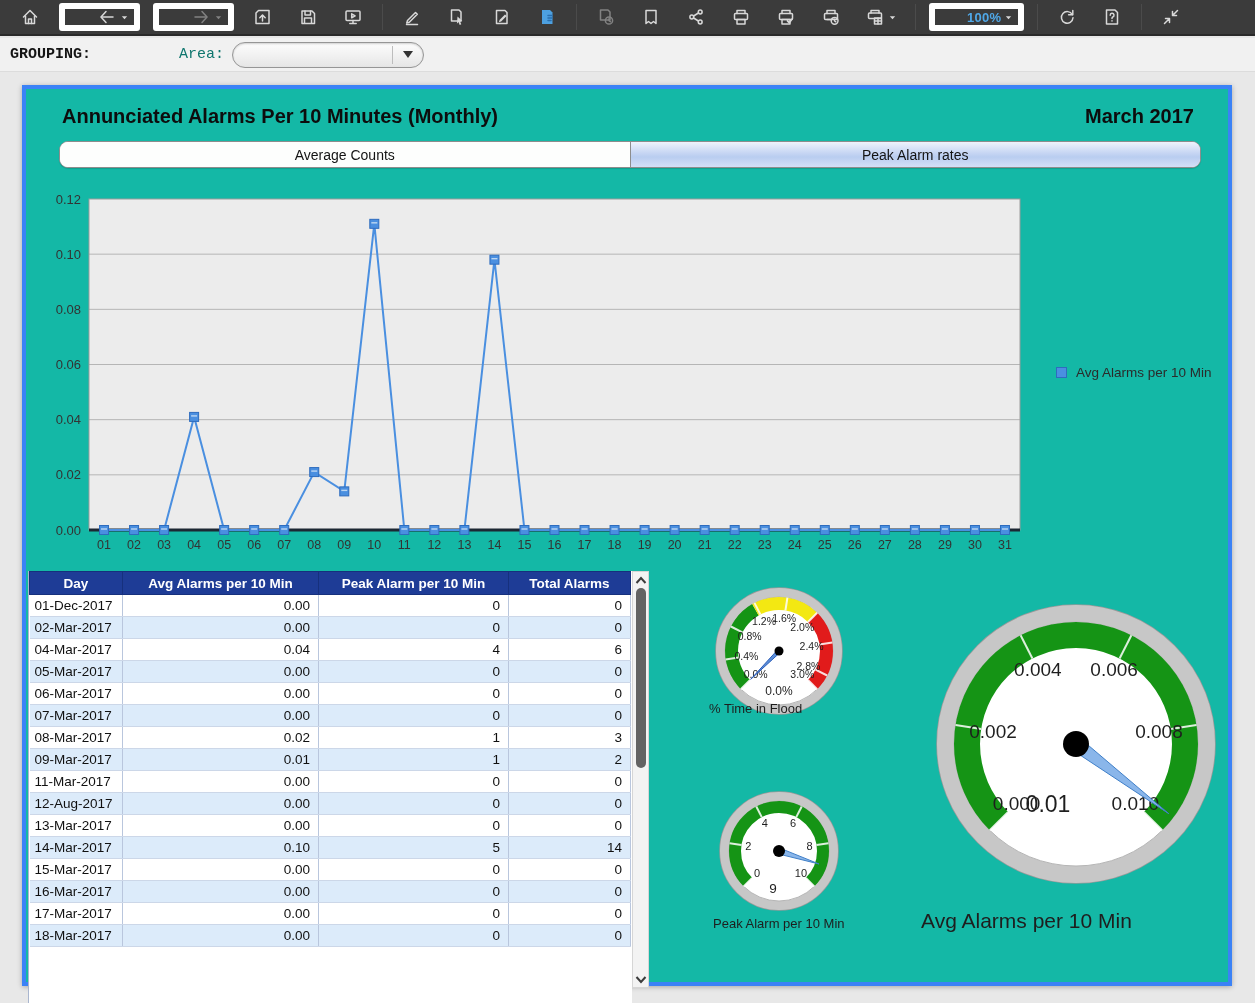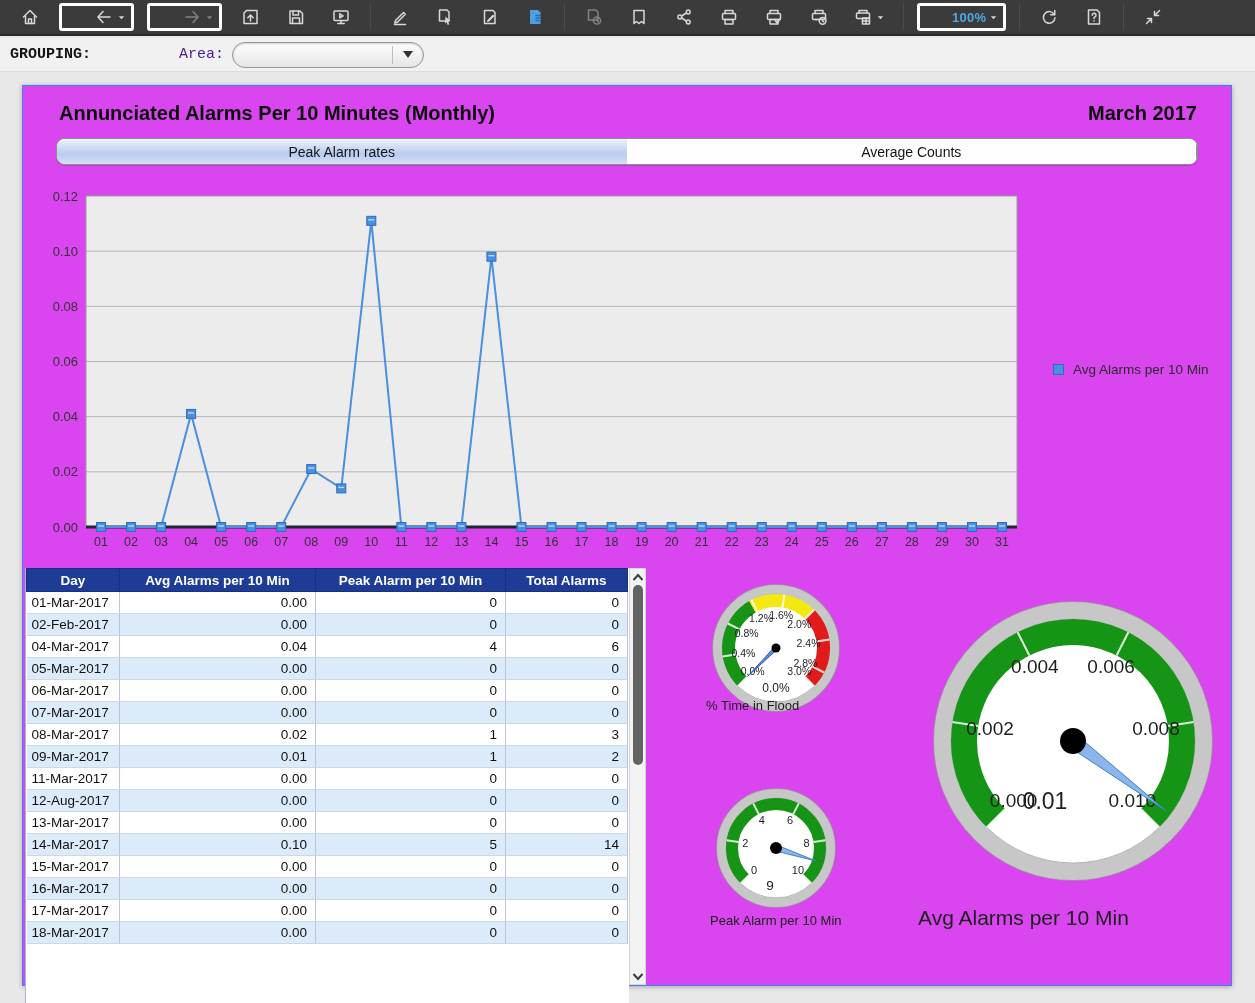--- a/index.html
+++ b/index.html
@@ -14,47 +14,47 @@
   .toolbar {
     position:absolute; top:0; left:0; width:1255px; height:36px;
     background:#3b3b3b; border-bottom:2px solid #2a2a2a;
     display:flex; align-items:center; gap:13px; padding:0 14px;
   }
   .tb-btn {
     height:28px; min-width:32px; padding:2px 5px;
     display:flex; align-items:center; justify-content:center; gap:3px;
     color:#d8d8d8; border-radius:3px; cursor:pointer;
   }
-  .tb-btn.boxed { border:3px solid #ffffff;padding-left:32px; }
+  .tb-btn.boxed { border:6px solid #ffffff;padding-left:32px; }
   .tb-btn.disabled { color:#828282; }
   .tb-sep { width:1px; height:26px; background:#2d2d2d; border-right:1px solid #4b4b4b; }
   .zoom-label { color:#4fa8e8; font-size:13px; font-weight:bold; letter-spacing:.3px; }
   
   .grouping-bar {
     position:absolute; top:38px; left:0; width:1255px; height:34px;
     background:#f1f1f1; border-bottom:1px solid #dcdcdc;
     display:flex; align-items:center;font-family:Liberation Mono, monospace;
   }
   .grouping-label { margin-left:10px; font-size:15px; font-weight:bold; color:#141414; }
-  .area-label { margin-left:88px; font-size:15px; color:#4c1d95; }
+  .area-label { margin-left:88px; font-size:15px; color:#0f766e; }
   .dropdown {
     margin-left:8px; width:192px; height:26px;
     border:1px solid #969696; border-radius:13px;
     background:linear-gradient(#fdfdfd,#e6e6e6);
     box-shadow:inset 0 1px 2px rgba(0,0,0,.18);
     display:flex; align-items:center; cursor:pointer;
   }
   .dd-value { flex:1; padding-left:12px; font-size:13px; color:#333; }
   .dd-divider { width:1px; height:18px; background:#bdbdbd; }
   .dd-arrow-zone { width:30px; display:flex; align-items:center; justify-content:center; }
   .dd-arrow { width:0; height:0; border-left:5px solid transparent; border-right:5px solid transparent; border-top:7px solid #333; }
   
   .panel {
     position:absolute; top:85px; left:22px; width:1210px; height:901px;
-    background:#d946ef; border:1px solid #3b82f6;
+    background:#14b8a6; border:4px solid #3b82f6;
     box-shadow:0 1px 5px rgba(0,0,0,.28);
   }
   .panel-title { position:absolute; top:16px; left:36px; font-size:20px; font-weight:bold; color:#0d0d0d; }
   .panel-period { position:absolute; top:16px; right:34px; font-size:20px; font-weight:bold; color:#0d0d0d; }
   .tabs {
     position:absolute; top:52px; left:33px; width:1142px; height:27px;
     display:flex; border:1px solid #8d8d8d; border-radius:9px;
     overflow:hidden; background:#fff; box-shadow:0 1px 1px rgba(0,0,0,.15);
   }
   .tab { flex:1; display:flex; align-items:center; justify-content:center; font-size:14px; color:#141414; cursor:pointer; }
@@ -269,22 +269,22 @@
       <div class="dd-arrow"></div>
     </div>
   </div>
 </div>
 
 <div class="panel">
   <div class="panel-title">Annunciated Alarms Per 10 Minutes (Monthly)</div>
   <div class="panel-period">March 2017</div>
 
   <div class="tabs">
+    <div class="tab active">Average Counts</div>
     <div class="tab inactive">Peak Alarm rates</div>
-    <div class="tab active">Average Counts</div>
   </div>
 
   <svg id="line-chart" width="1210" height="380">
       <rect x="63" y="14" width="931" height="331" fill="#ececec"></rect>
       <g>
         <line x1="63" y1="289.8333333333333" x2="994" y2="289.8333333333333" stroke="#b5b5b5" stroke-width="1"></line>
         <line x1="63" y1="234.66666666666666" x2="994" y2="234.66666666666666" stroke="#b5b5b5" stroke-width="1"></line>
         <line x1="63" y1="179.5" x2="994" y2="179.5" stroke="#b5b5b5" stroke-width="1"></line>
         <line x1="63" y1="124.33333333333331" x2="994" y2="124.33333333333331" stroke="#b5b5b5" stroke-width="1"></line>
         <line x1="63" y1="69.16666666666663" x2="994" y2="69.16666666666663" stroke="#b5b5b5" stroke-width="1"></line>
@@ -416,27 +416,27 @@
       <thead>
         <tr>
           <th>Day</th>
           <th>Avg Alarms per 10 Min</th>
           <th>Peak Alarm per 10 Min</th>
           <th>Total Alarms</th>
         </tr>
       </thead>
       <tbody id="table-body">
           <tr>
-            <td class="c-day">01-Mar-2017</td>
-            <td class="c-num">0.00</td>
-            <td class="c-num">0</td>
-            <td class="c-num">0</td>
-          </tr>
-          <tr>
-            <td class="c-day">02-Feb-2017</td>
+            <td class="c-day">01-Dec-2017</td>
+            <td class="c-num">0.00</td>
+            <td class="c-num">0</td>
+            <td class="c-num">0</td>
+          </tr>
+          <tr>
+            <td class="c-day">02-Mar-2017</td>
             <td class="c-num">0.00</td>
             <td class="c-num">0</td>
             <td class="c-num">0</td>
           </tr>
           <tr>
             <td class="c-day">04-Mar-2017</td>
             <td class="c-num">0.04</td>
             <td class="c-num">4</td>
             <td class="c-num">6</td>
           </tr>

